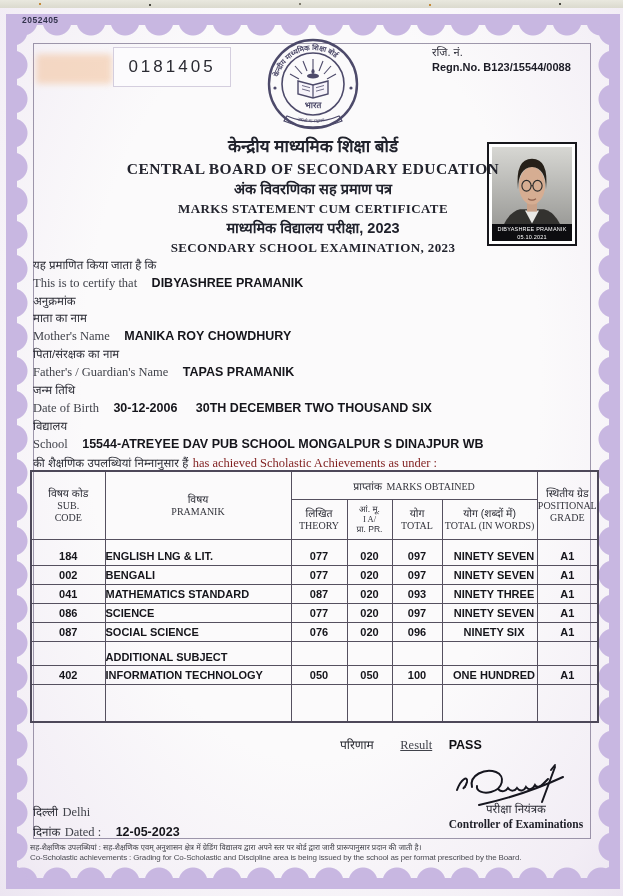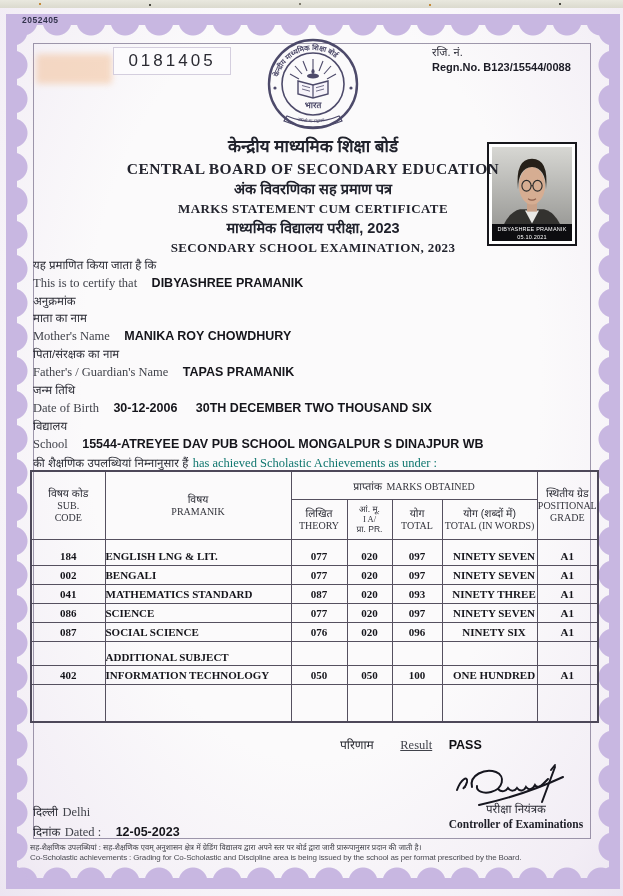--- a/index.html
+++ b/index.html
@@ -52,21 +52,21 @@
     background-repeat:no-repeat, repeat-y; }
 
   .inner-frame { position:absolute; left:33px; top:43px; width:558px; height:796px;
     border:1px solid rgba(96,86,118,.6); z-index:2; }
 
   .abs { position:absolute; z-index:3; }
 
   .outside-serial { left:22px; top:15px; font-size:8.5px; font-weight:bold;
     color:#33334d; letter-spacing:.5px; z-index:4; }
 
-  .serial-box { left:113px; top:47px; width:118px; height:28px;
+  .serial-box { left:113px; top:47px; width:118px; height:40px;
     background:#fcfbfd; border:1px solid #d4cede;
     display:flex; align-items:center; justify-content:center;
     font-size:17px; letter-spacing:3px; color:#2b2b33; }
 
   .orange-blur { left:36px; top:54px; width:76px; height:30px;
     background:#f2b27c; opacity:.42; filter:blur(3px); border-radius:3px; }
 
   .regn { left:432px; top:45px; font-size:11px; color:#2e2e3a; line-height:15px; }
   .regn .b { font-weight:bold; color:#1c1c26; }
 
@@ -89,34 +89,34 @@
 
   .info { left:33px; top:257px; width:560px; }
   .hi { font-size:11.5px; color:#2c2d36; line-height:16px; white-space:nowrap; }
   .en-line { line-height:17px; white-space:nowrap; }
   .en-label { font-family:"Liberation Serif", serif; font-size:12.5px; color:#41434b; }
   .val { font-size:12.5px; font-weight:bold; color:#15151b; margin-left:10px; }
   .val2 { font-size:12.5px; font-weight:bold; color:#15151b; margin-left:14px; }
   .pair { margin-bottom:1px; }
   .achieved { line-height:16px; white-space:nowrap; }
   .achieved .hi-inline { font-size:11.5px; color:#2c2d36; }
-  .achieved .en-inline { font-family:"Liberation Serif", serif; font-size:12.5px; color:#0f766e; }
+  .achieved .en-inline { font-family:"Liberation Serif", serif; font-size:12.5px; color:#7f1d1d; }
 
   table.marks { position:absolute; left:30px; top:470px; width:567px; z-index:3;
     border-collapse:collapse; table-layout:fixed; }
   table.marks th, table.marks td { border:1px solid #55505f; }
   table.marks { border:2px solid #4d4859; }
   th { font-weight:normal; vertical-align:middle; text-align:center; }
   .th-hi { font-size:10.5px; color:#2c2d36; line-height:13px; }
   .th-en { font-family:"Liberation Serif", serif; font-size:10px; color:#33343c; line-height:12px; }
   .th-sm { font-size:8.5px; line-height:10px; }
   tr.group-row th { height:28px; }
   tr.sub-row th { height:40px; }
   td.cell { border-top:none; border-bottom:none; font-size:11px; font-weight:bold;
-    color:#15151b; height:19px; vertical-align:middle; text-align:center;font-family:Liberation Serif, serif; }
+    color:#15151b; height:19px; vertical-align:middle; text-align:center; }
   td.subj { text-align:left; }
   td.words { text-align:center; padding-left:9px; }
   tr.first td { padding-top:7px; height:26px; }
   tr.section-row td { padding-top:8px; height:24px; }
   tr.filler td { border-top:none; border-bottom:none; height:38px; }
 
   .result { left:340px; top:735px; white-space:nowrap; }
   .result .r-hi { font-size:12px; color:#2a2b33; }
   .result .r-en { font-family:"Liberation Serif", serif; font-size:12.5px; color:#41434b; margin-left:22px;text-decoration:underline; }
   .result .r-val { font-size:12.5px; font-weight:bold; color:#0f0f14; margin-left:12px; }

